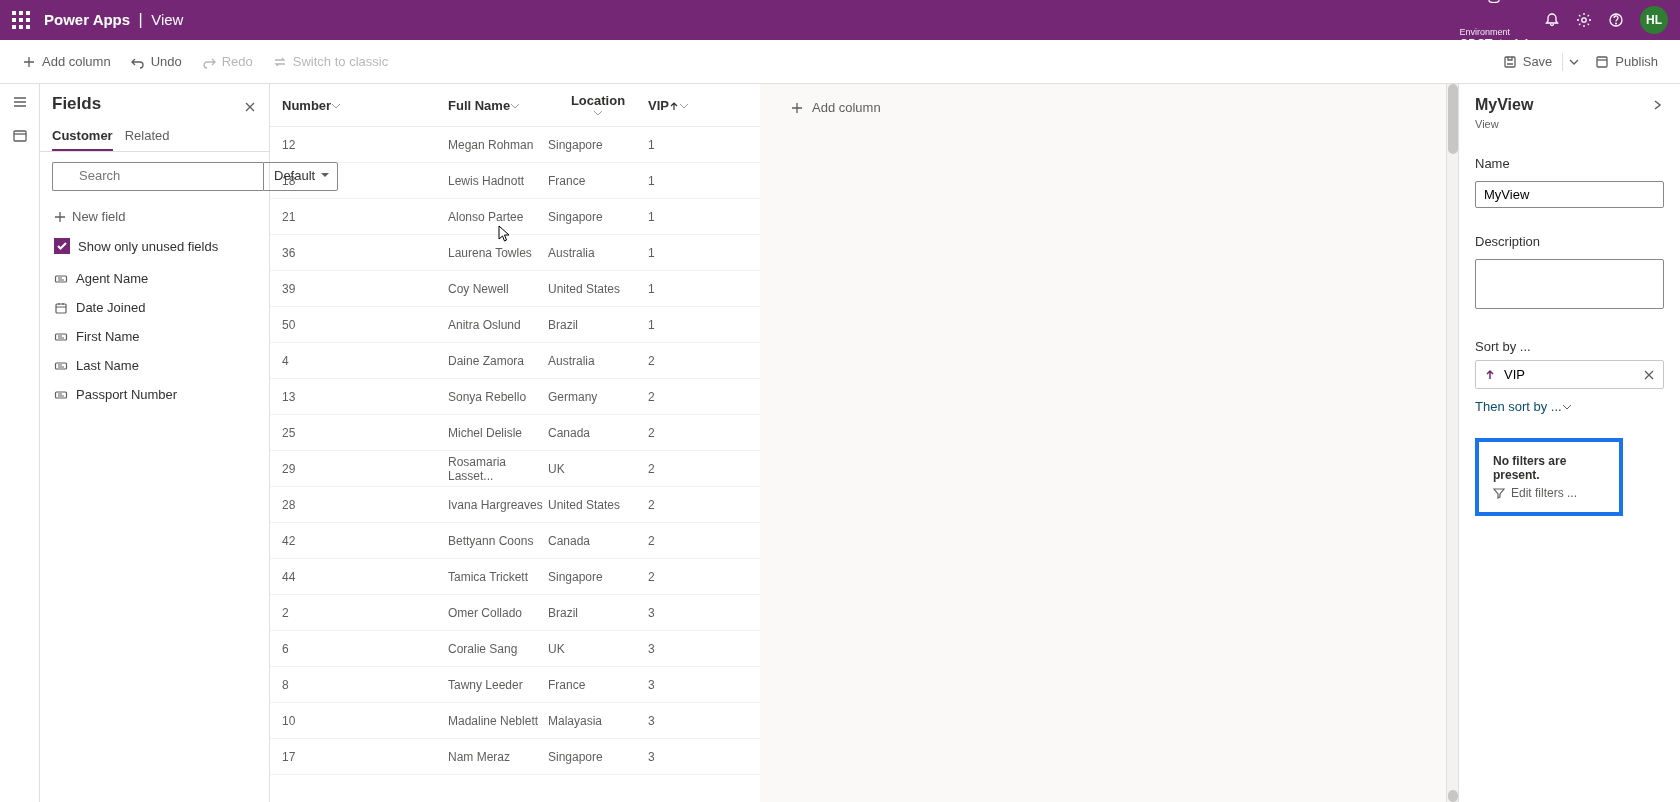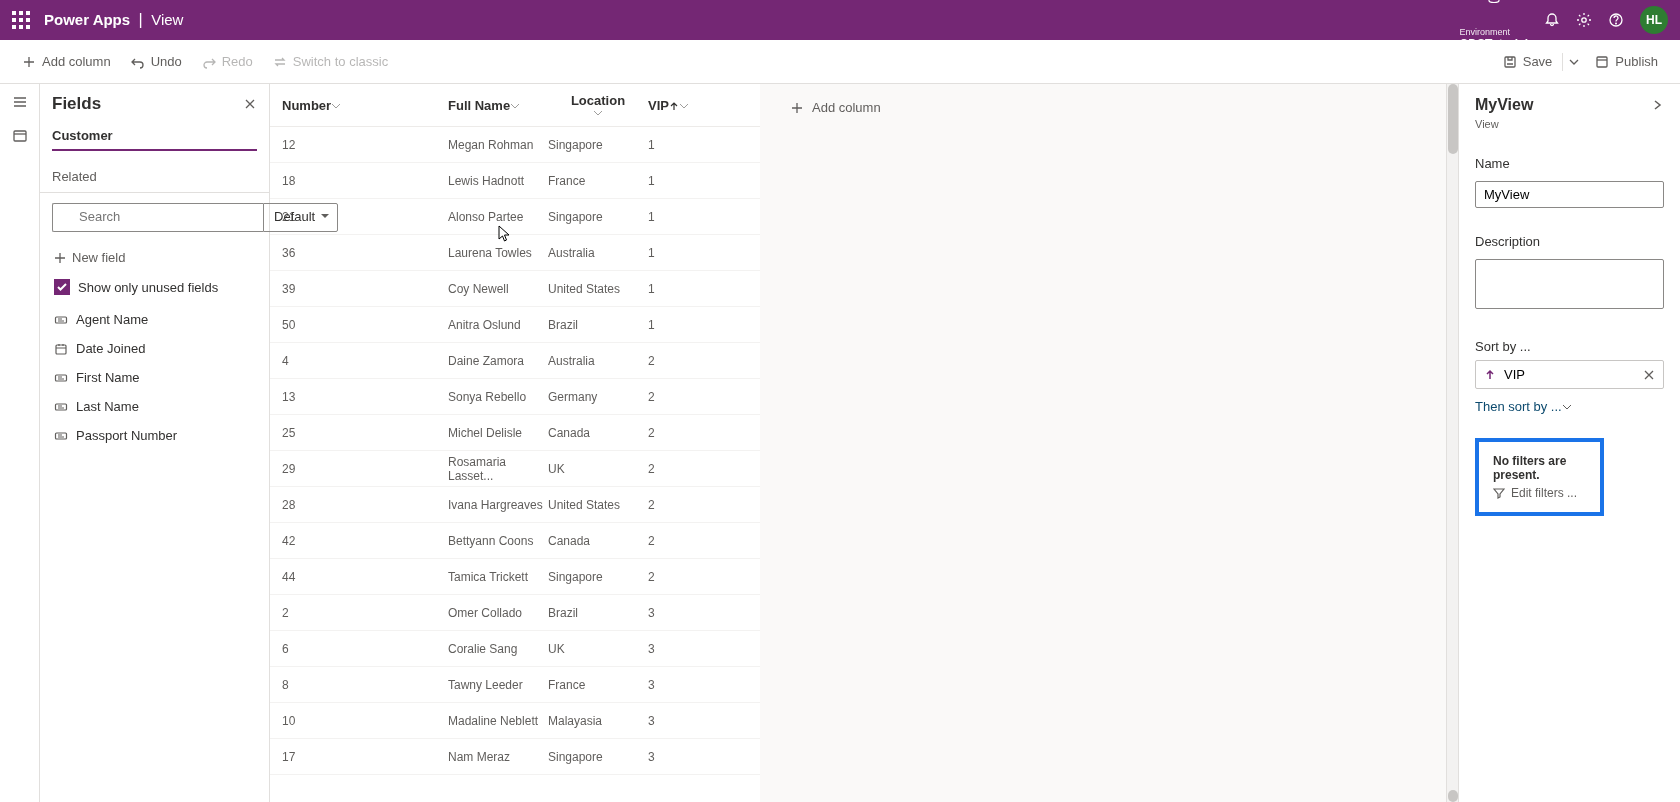--- a/index.html
+++ b/index.html
@@ -29,24 +29,24 @@
     .save-split { display: flex; align-items: center; }
     .save-caret { padding: 4px 6px; border-left: 1px solid #e1dfdd; cursor: pointer; }
 
     
     .main { display: flex; height: calc(802px - 40px - 44px); }
     .rail { width: 40px; background: #fff; border-right: 1px solid #e1dfdd; display: flex; flex-direction: column; align-items: center; padding-top: 6px; gap: 10px; }
     .rail-item { width: 24px; height: 24px; display: flex; align-items: center; justify-content: center; cursor: pointer; border-radius: 2px; }
 
     
     .fields-panel { width: 230px; background: #fff; border-right: 1px solid #e1dfdd; display: flex; flex-direction: column; }
-    .fp-head { display: flex; align-items: center; padding: 10px 12px 8px 12px; }
+    .fp-head { display: flex; align-items: flex-end; padding: 10px 12px 8px 12px; }
     .fp-title { font-size: 17px; font-weight: 600; color: #323130; }
     .fp-close { margin-left: auto; cursor: pointer; color: #605e5c; }
-    .fp-tabs { display: flex; gap: 12px; padding: 0 12px; border-bottom: 1px solid #e1dfdd; flex-direction: column; }
+    .fp-tabs { display: flex; gap: 12px; padding: 0 12px; border-bottom: 1px solid #e1dfdd; }
     .fp-tab { padding: 6px 0; font-size: 13px; color: #605e5c; cursor: pointer; border-bottom: 2px solid transparent; }
     .fp-tab.active { color: #323130; border-bottom-color: #742774; font-weight: 600; }
     .fp-search-row { display: flex; padding: 10px 12px; gap: 0; }
     .fp-search { flex: 1; border: 1px solid #8a8886; border-right: none; border-radius: 2px 0 0 2px; padding: 5px 8px 7px 26px; font-size: 13px; position: relative; }
     .fp-search-wrap { position: relative; flex: 1; }
     .fp-search-wrap .si { position: absolute; left: 6px; top: 6px; color: #605e5c; }
     .fp-default { border: 1px solid #8a8886; border-radius: 0 2px 2px 0; padding: 5px 22px 5px 10px; font-size: 13px; cursor: pointer; position: relative; color: #323130; }
     .fp-default::after { content: ""; position: absolute; right: 8px; top: 10px; border: 4px solid transparent; border-top-color: #605e5c; }
     .fp-new { display: flex; align-items: center; gap: 6px; padding: 8px 14px; color: #605e5c; font-size: 13px; cursor: pointer; }
     .fp-chk-row { display: flex; align-items: center; gap: 8px; padding: 6px 14px 10px 14px; }
@@ -83,21 +83,21 @@
     .props-title { font-size: 16px; font-weight: 600; color: #323130; }
     .props-expand { margin-left: auto; cursor: pointer; color: #605e5c; }
     .props-sub { font-size: 11px; color: #605e5c; margin-top: -6px; }
     .props-label { font-size: 13px; color: #323130; margin-top: 16px; }
     .props-input { width: 100%; border: 1px solid #8a8886; border-radius: 2px; padding: 5px 8px; font-size: 13px; }
     .props-textarea { width: 100%; height: 50px; border: 1px solid #8a8886; border-radius: 2px; padding: 5px 8px; font-size: 13px; resize: none; }
     .sort-block { margin-top: 4px; }
     .sort-pill { border: 1px solid #c8c6c4; border-radius: 2px; padding: 6px 8px; display: flex; align-items: center; gap: 8px; margin-top: 6px; }
     .sort-x { margin-left: auto; cursor: pointer; color: #605e5c; }
     .then-sort { display: flex; align-items: center; color: #0c4a6e; font-size: 13px; margin-top: 10px; cursor: pointer; }
-    .filter-box { border: 4px solid #1a73e8; padding: 12px 14px; margin-top: 14px; width: 129px; }
+    .filter-box { border: 4px solid #1a73e8; padding: 12px 14px; margin-top: 14px; width: 148px; }
     .filter-text { font-size: 12px; color: #323130; font-weight: 600; }
     .filter-edit { display: flex; align-items: center; gap: 6px; color: #605e5c; font-size: 12px; margin-top: 4px; cursor: pointer; }
 
     
     .cursor { position: absolute; left: 498px; top: 225px; pointer-events: none; }
     .cursor svg { width: 14px; height: 18px; }
 
     svg { display: block; }
   </style>
 </head>

